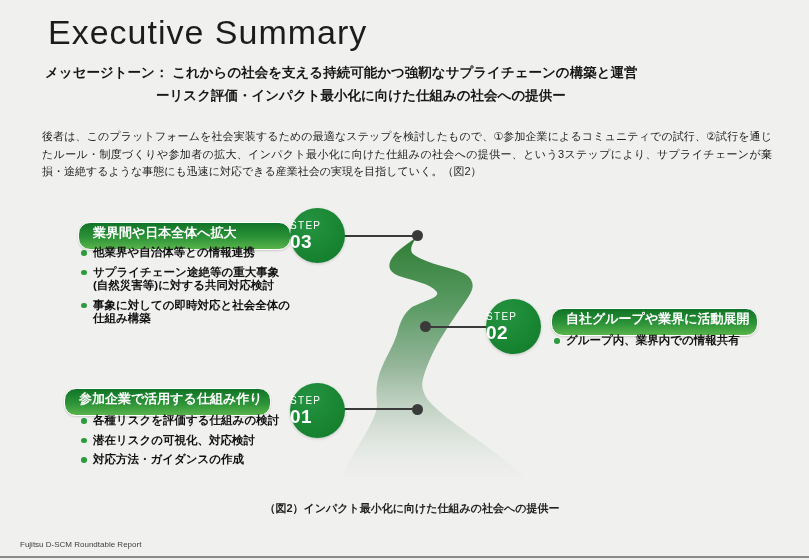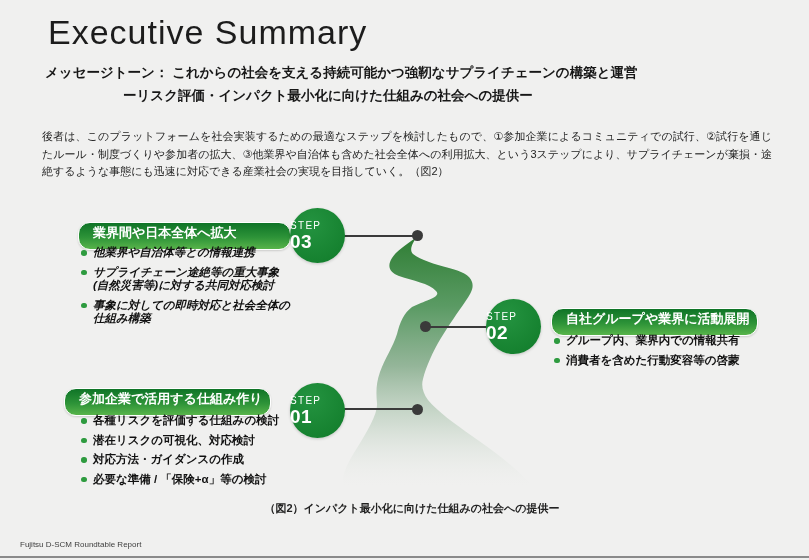--- a/index.html
+++ b/index.html
@@ -6,21 +6,21 @@
   *{box-sizing:border-box;}
   .slide{
     position:relative;width:809px;height:560px;background:#f0f0ef;overflow:hidden;
     font-family:"Liberation Sans","DejaVu Sans",sans-serif;color:#1a1a1a;
   }
   .title{
     position:absolute;left:48px;top:13px;margin:0;
     font-size:34px;font-weight:500;letter-spacing:1px;color:#1c1c1c;
   }
   .tone{position:absolute;left:45px;top:61px;font-size:13.5px;font-weight:700;color:#171717;line-height:23px;}
-  .tone .tone2{margin-left:78px;}
+  .tone .tone2{margin-left:111px;}
   .bodytext{
     position:absolute;left:42px;top:128px;width:730px;margin:0;
     font-size:11px;line-height:17.5px;color:#222;text-align:justify;
   }
   .road{position:absolute;left:0;top:0;pointer-events:none;}
   .pill{
     position:absolute;height:28px;border-radius:12px;
     background:linear-gradient(to bottom,#0f7427 0%,#2d9338 55%,#58b44a 100%);
     border:1px solid #ffffff;
     color:#fff;font-size:13px;font-weight:700;line-height:20px;padding-left:14px;
@@ -43,21 +43,21 @@
   .circle .sn{font-size:19px;font-weight:700;line-height:21px;letter-spacing:.5px;}
   .connector{position:absolute;height:2px;background:#3a3a3a;}
   .l3{left:343px;top:235px;width:75px;}
   .l2{left:426px;top:326px;width:62px;}
   .l1{left:343px;top:408px;width:74px;}
   .node{position:absolute;width:11px;height:11px;border-radius:50%;background:#3a3a3a;}
   .n3{left:412px;top:230px;}
   .n2{left:420px;top:321px;}
   .n1{left:412px;top:404px;}
   .bullets{position:absolute;margin:0;padding:0;list-style:none;}
-  .b3{left:80px;top:246px;width:248px;font-style:italic;}
+  .b3{left:80px;top:246px;width:248px;}
   .b2{left:553px;top:334px;width:252px;}
   .b1{left:80px;top:414px;width:248px;}
   .bullets li{
     position:relative;padding-left:13px;margin-bottom:6px;
     font-size:11.5px;font-weight:700;line-height:13.5px;color:#111;
     white-space:pre-line;
   }
   .bullets li::before{
     content:"";position:absolute;left:1px;top:4px;width:5.5px;height:5.5px;border-radius:50%;
     background:#2e9b3f;
@@ -74,21 +74,21 @@
 
 <div class="slide">
 
   <h1 class="title">Executive Summary</h1>
 
   <div class="tone">
     <div class="tone1">メッセージトーン： これからの社会を支える持続可能かつ強靭なサプライチェーンの構築と運営</div>
     <div class="tone2">ーリスク評価・インパクト最小化に向けた仕組みの社会への提供ー</div>
   </div>
 
-  <p class="bodytext">後者は、このプラットフォームを社会実装するための最適なステップを検討したもので、①参加企業によるコミュニティでの試行、②試行を通じたルール・制度づくりや参加者の拡大、③他業界や自治体も含めた社会全体への利用拡大、という3ステップにより、サプライチェーンが棄損・途絶するような事態にも迅速に対応できる産業社会の実現を目指していく。（図2）</p>
+  <p class="bodytext">後者は、このプラットフォームを社会実装するための最適なステップを検討したもので、①参加企業によるコミュニティでの試行、②試行を通じたルール・制度づくりや参加者の拡大、インパクト最小化に向けた仕組みの社会への提供ー、という3ステップにより、サプライチェーンが棄損・途絶するような事態にも迅速に対応できる産業社会の実現を目指していく。（図2）</p>
 
   <svg class="road" width="809" height="560" viewBox="0 0 809 560" aria-hidden="true">
     <defs>
       <linearGradient id="roadGrad" gradientUnits="userSpaceOnUse" x1="0" y1="236" x2="0" y2="486">
         <stop offset="0" stop-color="#2e7d33" stop-opacity="1"></stop>
         <stop offset="0.28" stop-color="#4f9459" stop-opacity="0.93"></stop>
         <stop offset="0.52" stop-color="#84ab8a" stop-opacity="0.85"></stop>
         <stop offset="0.75" stop-color="#bccfbe" stop-opacity="0.6"></stop>
         <stop offset="1" stop-color="#e7eae6" stop-opacity="0"></stop>
       </linearGradient>
@@ -138,37 +138,35 @@
   <div>
     <div class="pill p2">自社グループや業界に活動展開</div>
     <div class="connector l2"></div>
     <div class="node n2"></div>
     <div class="circle c2">
       <span class="sl">STEP</span>
       <span class="sn">02</span>
     </div>
     <ul class="bullets b2">
       <li>グループ内、業界内での情報共有</li>
-      <li>消費者を含めた行動変容等の啓蒙</li>
     </ul>
   </div>
 
   <div>
     <div class="pill p1">参加企業で活用する仕組み作り</div>
     <div class="connector l1"></div>
     <div class="node n1"></div>
     <div class="circle c1">
       <span class="sl">STEP</span>
       <span class="sn">01</span>
     </div>
     <ul class="bullets b1">
       <li>各種リスクを評価する仕組みの検討</li>
       <li>潜在リスクの可視化、対応検討</li>
       <li>対応方法・ガイダンスの作成</li>
-      <li>必要な準備 / 「保険+α」等の検討</li>
     </ul>
   </div>
 
   <div class="caption">（図2）インパクト最小化に向けた仕組みの社会への提供ー</div>
 
   <div class="footer-text">Fujitsu D-SCM Roundtable Report</div>
   <div class="footer-rule"></div>
 
 </div>
 

